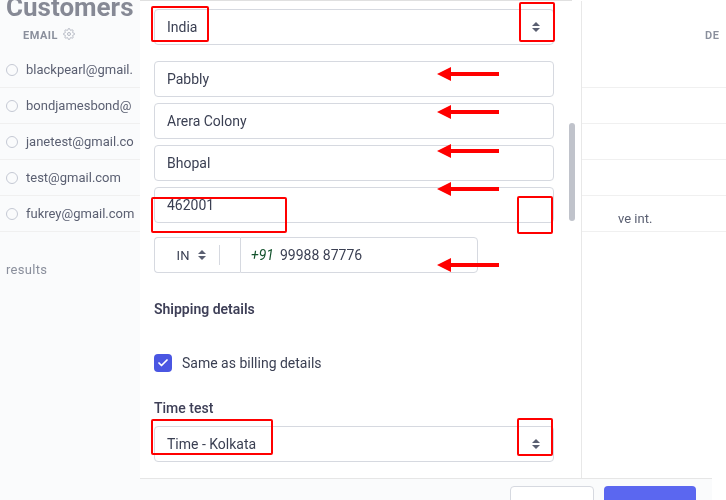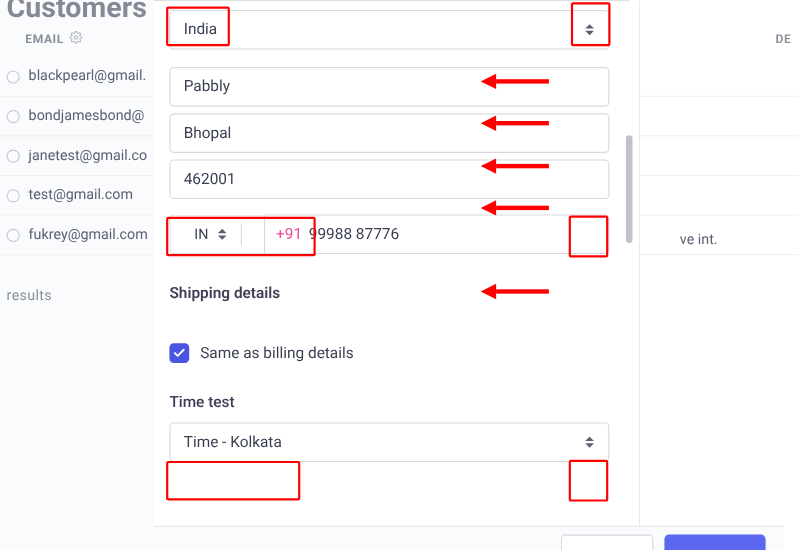--- a/index.html
+++ b/index.html
@@ -27,25 +27,25 @@
     .select-caret { position: absolute; right: 10px; top: 50%; transform: translateY(-50%); width: 14px; height: 16px; display: flex; flex-direction: column; align-items: center; justify-content: center; }
     .caret-up, .caret-down { width: 0; height: 0; border-left: 4px solid transparent; border-right: 4px solid transparent; }
     .caret-up { border-bottom: 4px solid #5a5f71; margin-bottom: 2px; }
     .caret-down { border-top: 4px solid #5a5f71; }
     
     .hi-red { border: 2.5px solid #ff0000; position: absolute; z-index: 30; border-radius: 2px; }
     .arrow-red { position: absolute; z-index: 30; width: 62px; height: 14px; }
     .arrow-red .shaft { position: absolute; left: 14px; top: 5px; width: 48px; height: 4px; background: #ff0000; }
     .arrow-red .head { position: absolute; left: 0; top: 0; width: 0; height: 0; border-top: 7px solid transparent; border-bottom: 7px solid transparent; border-right: 14px solid #ff0000; }
     
-    .phone-field { display: flex; align-items: center; width: 400px; height: 36px; margin-top: 14px; }
+    .phone-field { display: flex; align-items: center; width: 324px; height: 36px; margin-top: 14px; }
     .phone-cc { width: 86px; height: 36px; border: 1px solid #d6d9e0; border-right: none; border-radius: 4px 0 0 4px; display: flex; align-items: center; justify-content: center; gap: 6px; color: #3a3f52; font-size: 13px; position: relative; }
     .phone-cc .sep { width: 1px; height: 20px; background: #d6d9e0; margin-left: 4px; margin-right: -2px; }
     .phone-num { flex: 1; height: 36px; border: 1px solid #d6d9e0; border-radius: 0 4px 4px 0; display: flex; align-items: center; padding: 0 10px; color: #3a3f52; font-size: 14px; gap: 6px; }
-    .phone-num .pre { color: #ec4899; }
+    .phone-num .pre { color: #14532d; font-style: italic; }
     
     .sec-title { font-size: 14px; font-weight: 600; color: #3e3f57; margin-top: 28px; margin-bottom: 12px; }
     .chk-wrap { display: flex; align-items: center; gap: 10px; margin-top: 37px; }
     .chkbox { width: 18px; height: 18px; background: #4a56e2; border-radius: 4px; display: flex; align-items: center; justify-content: center; }
     .chkbox svg { width: 12px; height: 12px; }
     .chk-label { color: #3a3f52; font-size: 14px; }
     
     .tz-title { font-size: 14px; font-weight: 500; color: #3e3f57; margin-top: 28px; margin-bottom: 10px; }
     
     .modal-footer { position: absolute; left: 0; bottom: 0; width: 572px; height: 22px; border-top: 1px solid #e6e6e6; background: #fafbfc; display:flex; justify-content:flex-end; align-items:flex-start; padding-right: 18px; }
@@ -103,20 +103,23 @@
     <div class="field">
       <span class="val">India</span>
       <span class="select-caret">
           <span class="caret-up"></span>
           <span class="caret-down"></span>
         </span>
     </div>
 
     <div class="field" style="margin-top:16px;">
       <span class="val">Pabbly</span>
+    </div>
+    <div class="field">
+      <span class="val">Arera Colony</span>
     </div>
     <div class="field">
       <span class="val">Bhopal</span>
     </div>
     <div class="field">
       <span class="val">462001</span>
     </div>
 
     <div class="phone-field">
       <div class="phone-cc">

